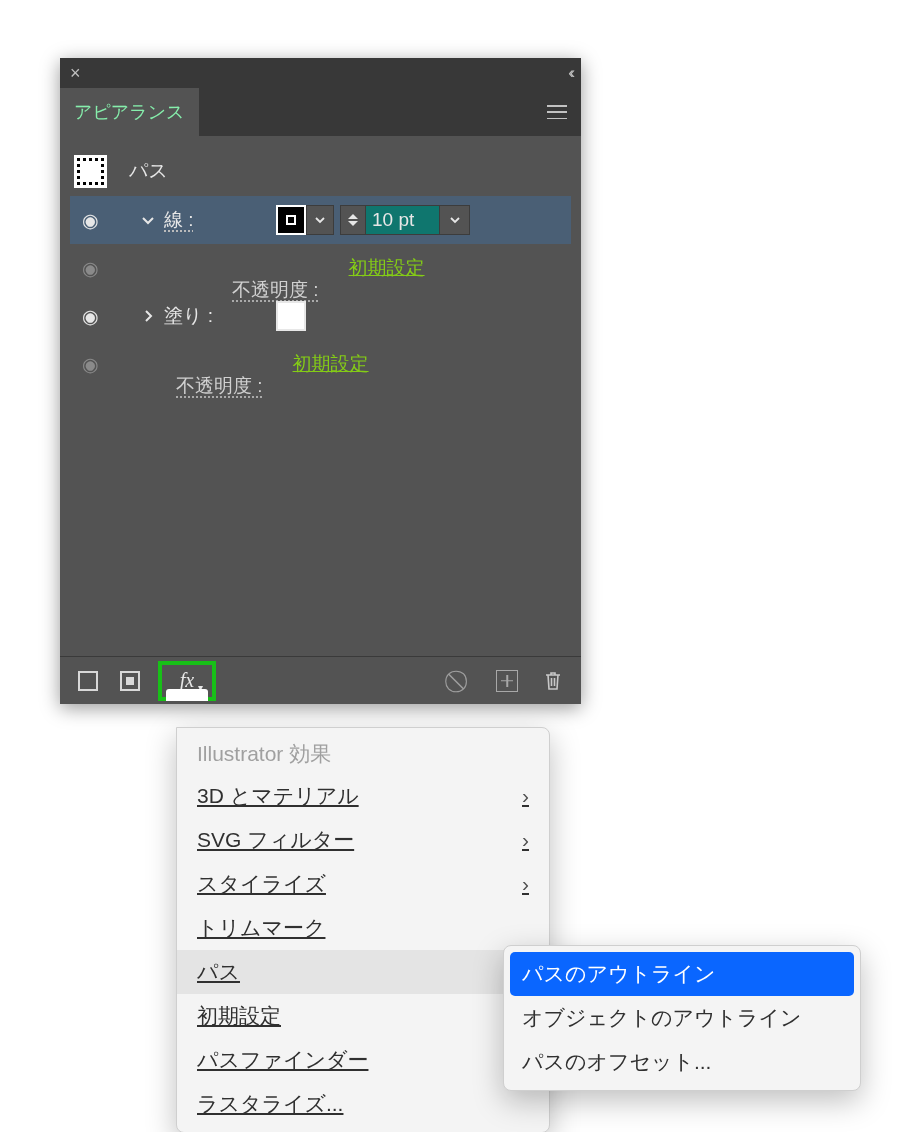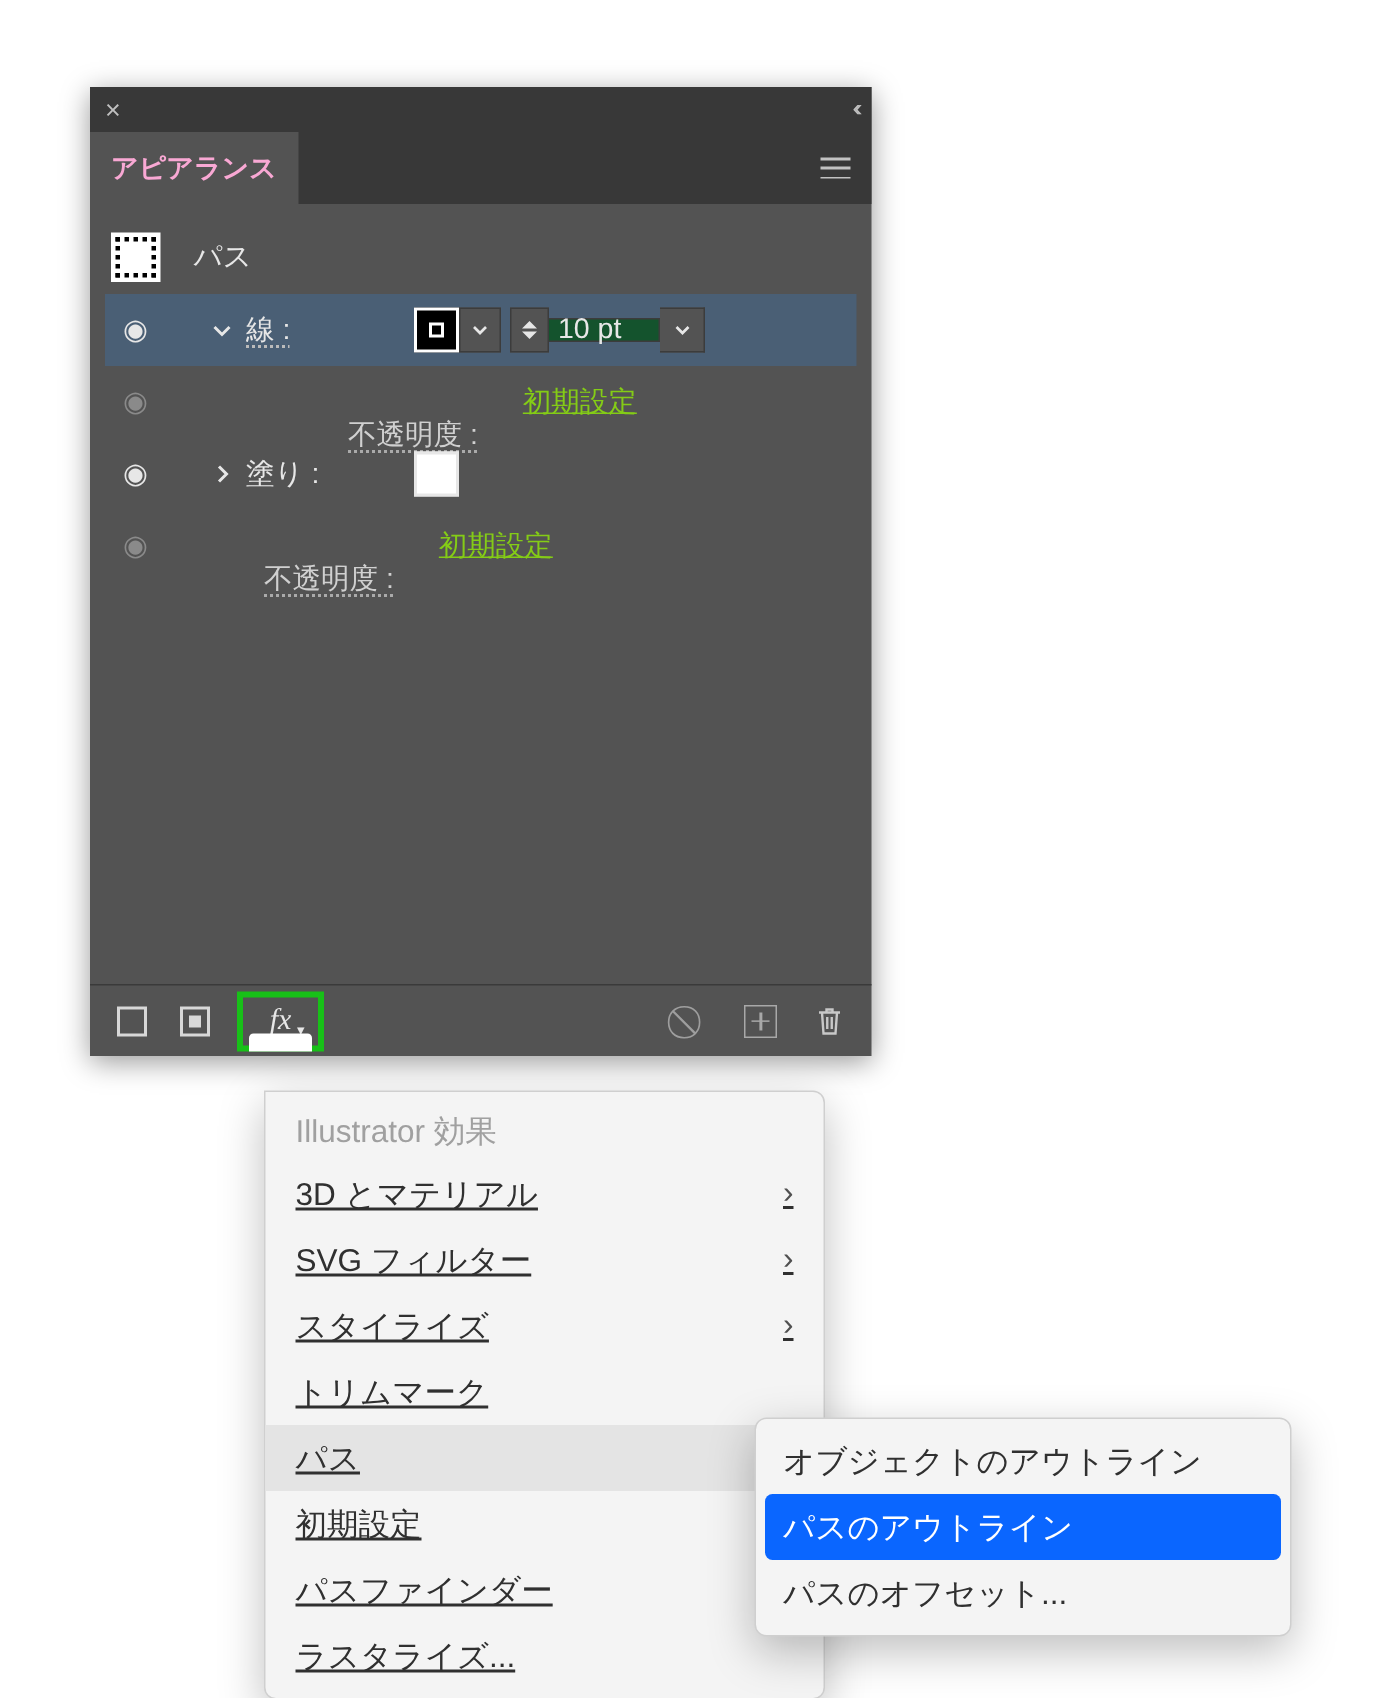--- a/index.html
+++ b/index.html
@@ -34,26 +34,25 @@
   .panel-collapse { color: #c0c0c0; font-size: 16px; line-height: 1; cursor: pointer; letter-spacing: -4px;}
 
   .panel-tabbar {
     height: 48px;
     background: #383838;
     display: flex;
     align-items: stretch;
   }
   .panel-tab {
     background: #535353;
-    color: #f9a8d4;
+    color: #86efac;
     font-size: 18px;
     padding: 0 14px;
     display: flex;
     align-items: center;
-    font-weight: bold;
   }
   .panel-menu {
     margin-left: auto;
     display: flex;
     align-items: center;
     padding: 0 14px;
     color: #c2c2c2;
     cursor: pointer;
   }
   .hamburger {
@@ -127,21 +126,21 @@
   }
   .stepper {
     width: 26px; height:30px; background:#535353; border:1px solid #3c3c3c;
     display:flex;flex-direction:column;align-items:center;justify-content:center;gap:2px;
     margin-left:6px;
   }
   .stepper .up,.stepper .down{width:0;height:0;border-left:5px solid transparent;border-right:5px solid transparent;}
   .stepper .up{border-bottom:5px solid #e7e7e7;}
   .stepper .down{border-top:5px solid #e7e7e7;}
   .pt-field {
-    height:16px; background:#14532d; border:1px solid #3c3c3c;
+    height:30px; background:#0f766e; border:1px solid #3c3c3c;
     color:#e7e7e7; font-size:19px; display:flex;align-items:center;
     padding:0 6px; width:74px; border-left:none;
   }
   .dd-chev2 {
     width: 30px; height:30px; background:#535353;
     display:flex;align-items:center;justify-content:center;
     border:1px solid #3c3c3c; border-left:none;
   }
 
   .row-sub {
@@ -432,22 +431,22 @@
   <div class="menu-item">
     <span>パスファインダー</span>
     <span class="arrow">›</span>
   </div>
   <div class="menu-item">
     <span>ラスタライズ...</span>
   </div>
 </div>
 
 <div class="menu menu-sub">
+  <div class="submenu-item selected">
+    <span>パスのアウトライン</span>
+  </div>
   <div class="submenu-item">
     <span>オブジェクトのアウトライン</span>
   </div>
-  <div class="submenu-item selected">
-    <span>パスのアウトライン</span>
-  </div>
   <div class="submenu-item">
     <span>パスのオフセット...</span>
   </div>
 </div>
 
 </body></html>

